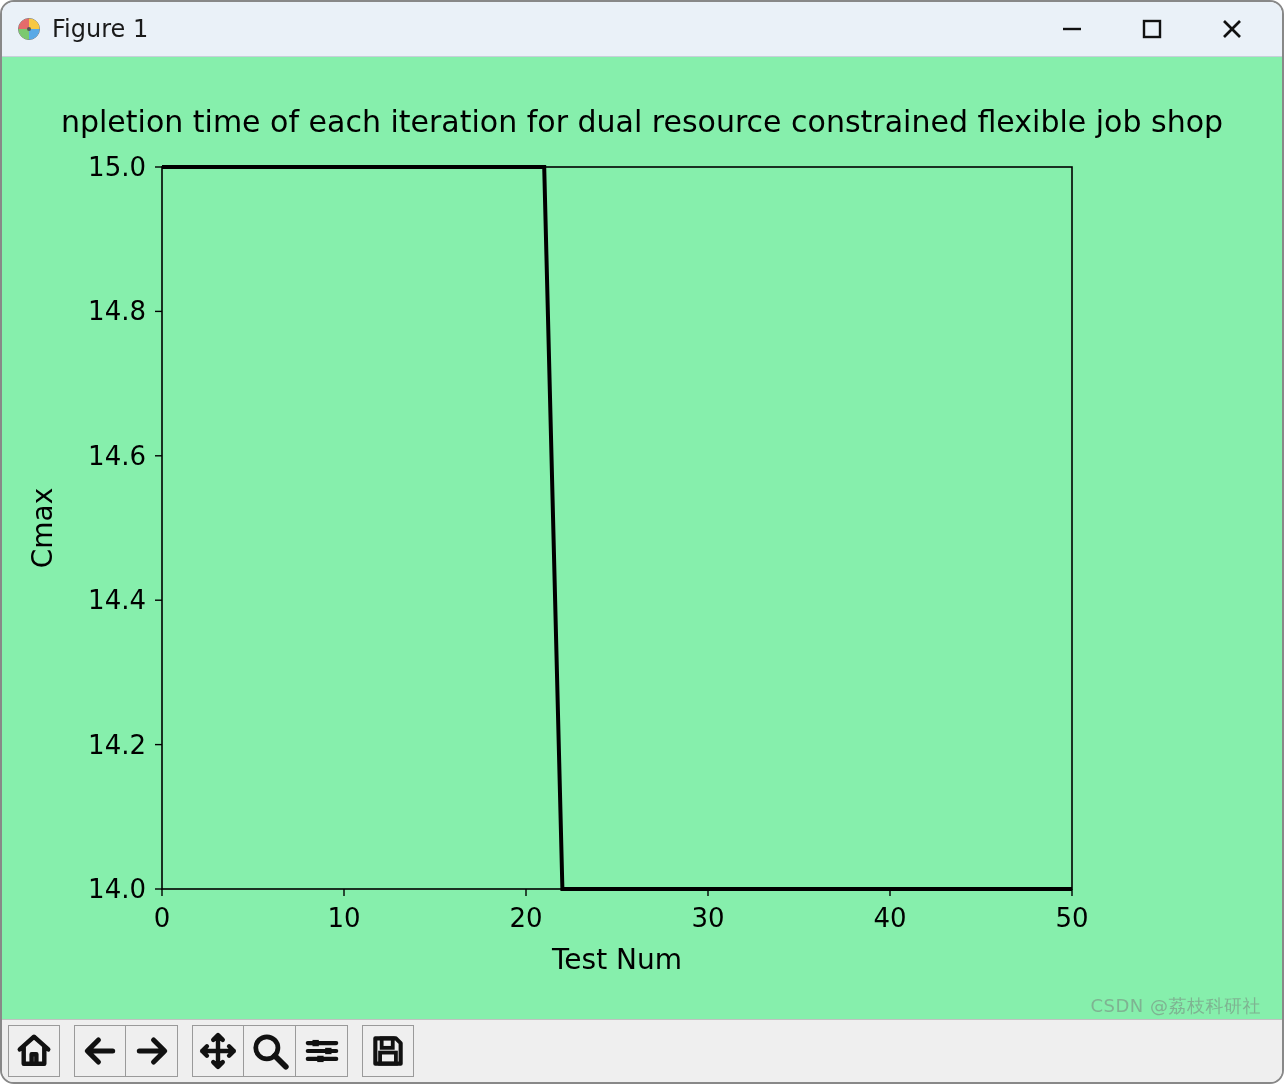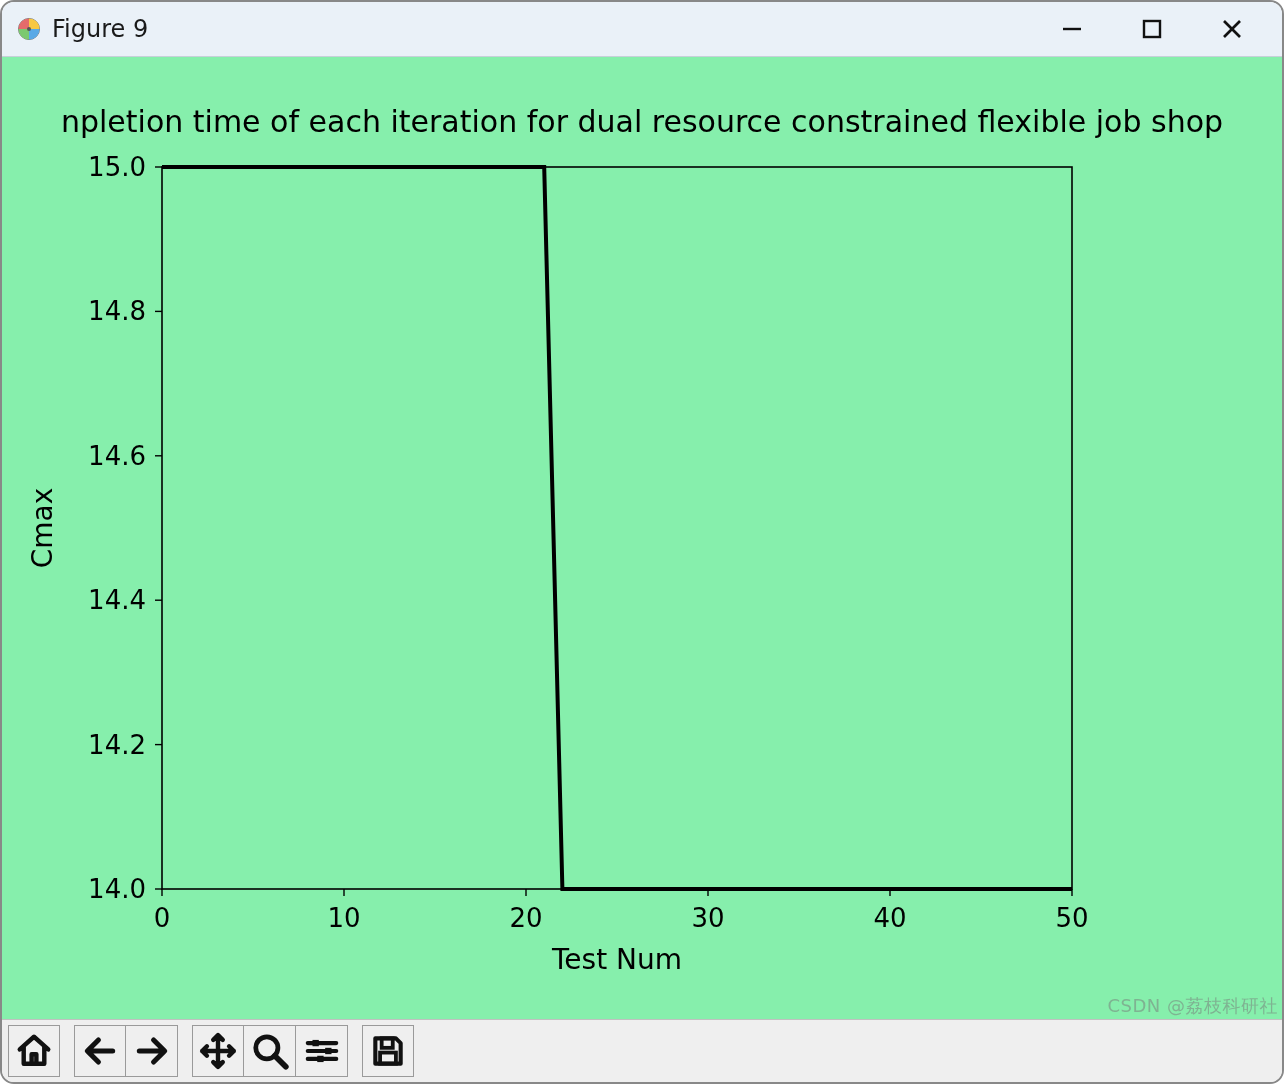--- a/index.html
+++ b/index.html
@@ -85,21 +85,21 @@
     background: #efefef;
     display: flex;
     align-items: center;
     justify-content: center;
     box-sizing: border-box;
   }
   .tbtn + .tbtn { border-left: none; }
   .tbtn svg { width: 38px; height: 38px; }
   .watermark {
     position: absolute;
-    right: 4px;
+    right: 21px;
     bottom: 64px;
     font-size: 18px;
     color: rgba(120,120,120,0.5);
     letter-spacing: 0.5px;
     pointer-events: none;
     margin-left: 36px;
   }
 </style>
 </head>
 <body>
@@ -110,21 +110,21 @@
     <span class="app-icon">
       <svg viewBox="0 0 32 32">
         <circle cx="16" cy="16" r="13" fill="none" stroke="#7a7a7a" stroke-width="1.2"></circle>
         <path d="M16 3 A13 13 0 0 1 29 16 L16 16 Z" fill="#f7c843"></path>
         <path d="M29 16 A13 13 0 0 1 16 29 L16 16 Z" fill="#5aa9e6"></path>
         <path d="M16 29 A13 13 0 0 1 3 16 L16 16 Z" fill="#7bc96f"></path>
         <path d="M3 16 A13 13 0 0 1 16 3 L16 16 Z" fill="#e46b6b"></path>
         <circle cx="16" cy="16" r="2.5" fill="#555"></circle>
       </svg>
     </span>
-    <span class="title">Figure 9</span>
+    <span class="title">Figure 1</span>
     <span class="spacer"></span>
     <div class="win-btn">
       <svg width="24" height="24" viewBox="0 0 24 24">
           <line x1="3" y1="12" x2="21" y2="12" stroke="#111" stroke-width="2.4"></line>
         </svg>
     </div>
     <div class="win-btn">
       <svg width="24" height="24" viewBox="0 0 24 24">
           <rect x="4" y="4" width="16" height="16" fill="none" stroke="#111" stroke-width="2.4"></rect>
         </svg>

